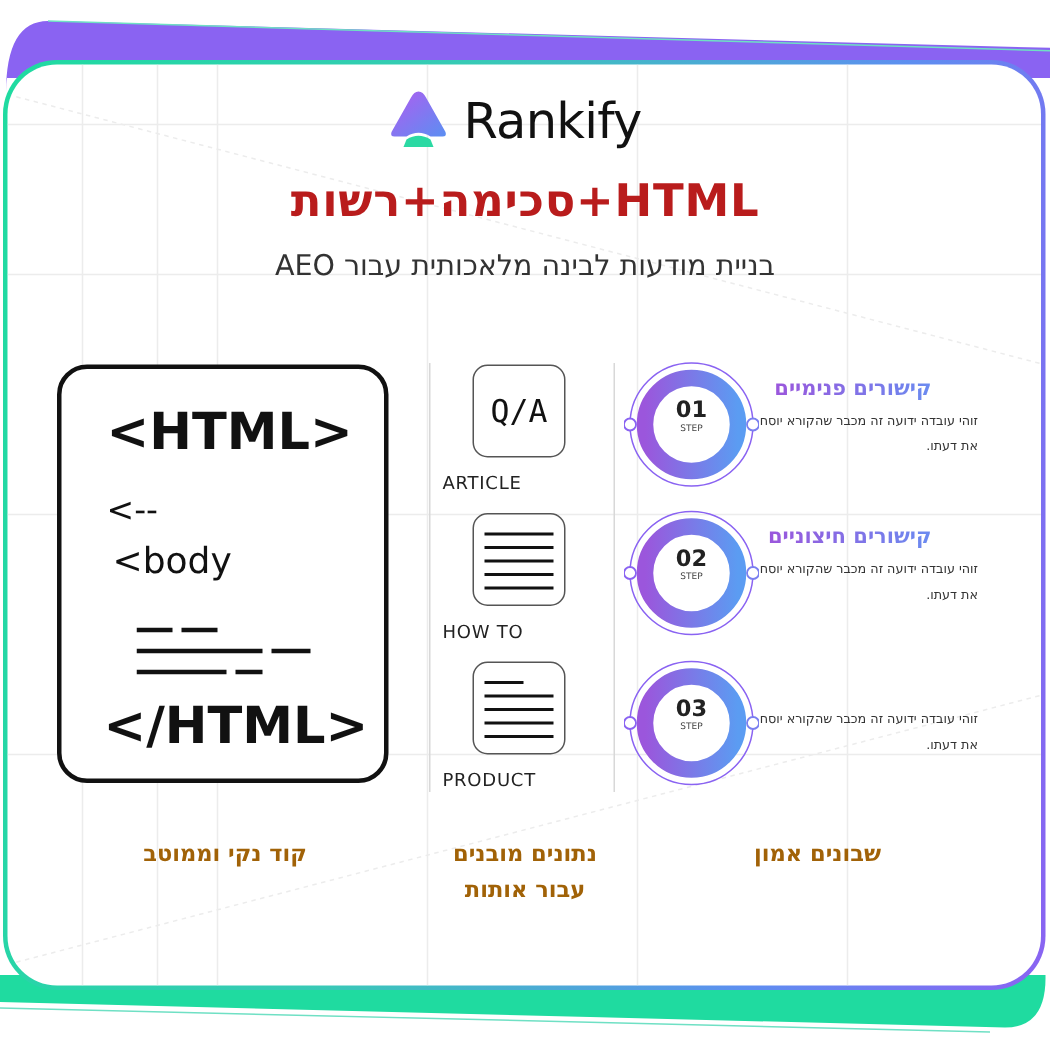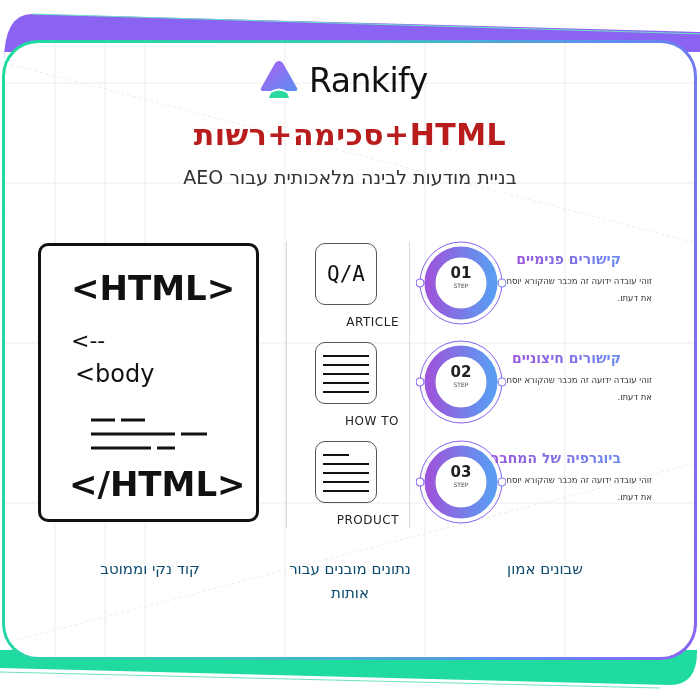--- a/index.html
+++ b/index.html
@@ -10,36 +10,36 @@
   .frame { position:absolute; left:2px; top:40px; width:695px; height:620px; box-sizing:border-box;
            border-radius:36px; padding:3px;
            background:linear-gradient(100deg,#1fdba0 0%,#38c9b6 40%,#5d8ff0 75%,#8a63f2 100%); }
   .frame-inner { width:100%; height:100%; background:#fff; border-radius:33px; position:relative; overflow:hidden; }
   .grid { position:absolute; inset:0; }
   .logo { position:absolute; left:257px; top:58px; display:flex; align-items:center; gap:8px; }
   .logo-text { font-family:"DejaVu Sans", sans-serif; font-weight:normal; font-size:33px; color:#111; letter-spacing:-0.5px; }
   .title { position:absolute; left:0; right:0; top:117px; text-align:center; font-size:30px; font-weight:bold; color:#b91c1c; letter-spacing:0.5px; }
   .subtitle { position:absolute; left:0; right:0; top:166px; text-align:center; font-size:19px; color:#333; direction:rtl; }
   .code-box { position:absolute; left:38px; top:243px; width:221px; height:279px; box-sizing:border-box;
-              border:3px solid #111; border-radius:10px; background:#fff; }
+              border:3px solid #111; border-radius:20px; background:#fff; }
   .code-line { position:absolute; font-family:"DejaVu Sans", sans-serif; color:#111; font-weight:bold; }
   .divider { position:absolute; top:242px; width:1px; height:286px; background:#d8d8d8; }
-  .schema { position:absolute; left:315px; width:64px; text-align:right; }
+  .schema { position:absolute; left:315px; width:64px; text-align:left; }
   .schema-icon { width:62px; height:62px; box-sizing:border-box; border:1.5px solid #555; border-radius:10px; background:#fff; position:relative; }
   .schema-label { font-size:12px; color:#222; margin-top:10px; letter-spacing:0.5px; white-space:nowrap; margin-left:-20px; margin-right:-20px; }
   .qa { position:absolute; inset:0; display:flex; align-items:center; justify-content:center; font-family:"DejaVu Sans Mono", monospace; font-size:21px; color:#111; }
   .lines span { position:absolute; height:1.5px; background:#111; }
   .step { position:absolute; left:416px; width:250px; height:90px; }
   .step-ring { position:absolute; left:0; top:0; }
   .step-num { position:absolute; left:0; top:27px; width:90px; text-align:center; font-size:15px; font-weight:bold; color:#222; line-height:16px; }
   .step-word { position:absolute; left:0; top:44px; width:90px; text-align:center; font-size:6px; color:#444; }
   .step-title { position:absolute; right:45px; top:13px; font-size:14px; font-weight:bold; direction:rtl;
                 background:linear-gradient(90deg,#9b56dc,#6a8bf0); -webkit-background-clip:text; background-clip:text; color:transparent; }
   .step-desc { position:absolute; right:14px; top:35px; width:150px; font-size:8.5px; line-height:17px; color:#333; direction:rtl; text-align:right; }
-  .caption { position:absolute; top:557px; font-size:15px; color:#0c4a6e; direction:rtl; text-align:center; line-height:24px; }
+  .caption { position:absolute; top:557px; font-size:15px; color:#a16207; direction:rtl; text-align:center; line-height:24px;font-weight:bold; }
 </style>
 </head>
 <body>
 
 <svg class="wedge-top" viewBox="0 0 700 60" preserveAspectRatio="none">
   <path d="M0,50 Q0,2 28,2 L700,20 L700,40 L0,40 Z" fill="#8a63f2"></path>
   <path d="M28,2 L700,22" stroke="#6fe0c4" stroke-width="1" fill="none"></path>
 </svg>
 
 <svg class="wedge-bottom" viewBox="0 0 700 60" preserveAspectRatio="none">
@@ -167,19 +167,18 @@
 <div class="step" style="top:437px;">
   <svg class="step-ring" width="90" height="90" viewBox="0 0 90 90">
     <circle cx="45" cy="45" r="41" fill="none" stroke="#8a63f2" stroke-width="1"></circle>
     <circle cx="45" cy="45" r="31" fill="none" stroke="url(#rg1)" stroke-width="11"></circle>
     <circle cx="45" cy="45" r="25" fill="#fff"></circle>
     <circle cx="4" cy="45" r="4" fill="#fff" stroke="#8a63f2" stroke-width="1.2"></circle>
     <circle cx="86" cy="45" r="4" fill="#fff" stroke="#7a7ff0" stroke-width="1.2"></circle>
   </svg>
   <div class="step-num">03</div>
   <div class="step-word">STEP</div>
-  <div class="step-title">ביוגרפיה של המחבר</div>
   <div class="step-desc">זוהי עובדה ידועה זה מכבר שהקורא יוסח את דעתו.</div>
 </div>
 
 <div class="caption" style="left:70px; width:160px;">קוד נקי וממוטב</div>
 <div class="caption" style="left:285px; width:130px;">נתונים מובנים עבור אותות</div>
 <div class="caption" style="left:480px; width:130px;">שבונים אמון</div>
 
 </body></html>

